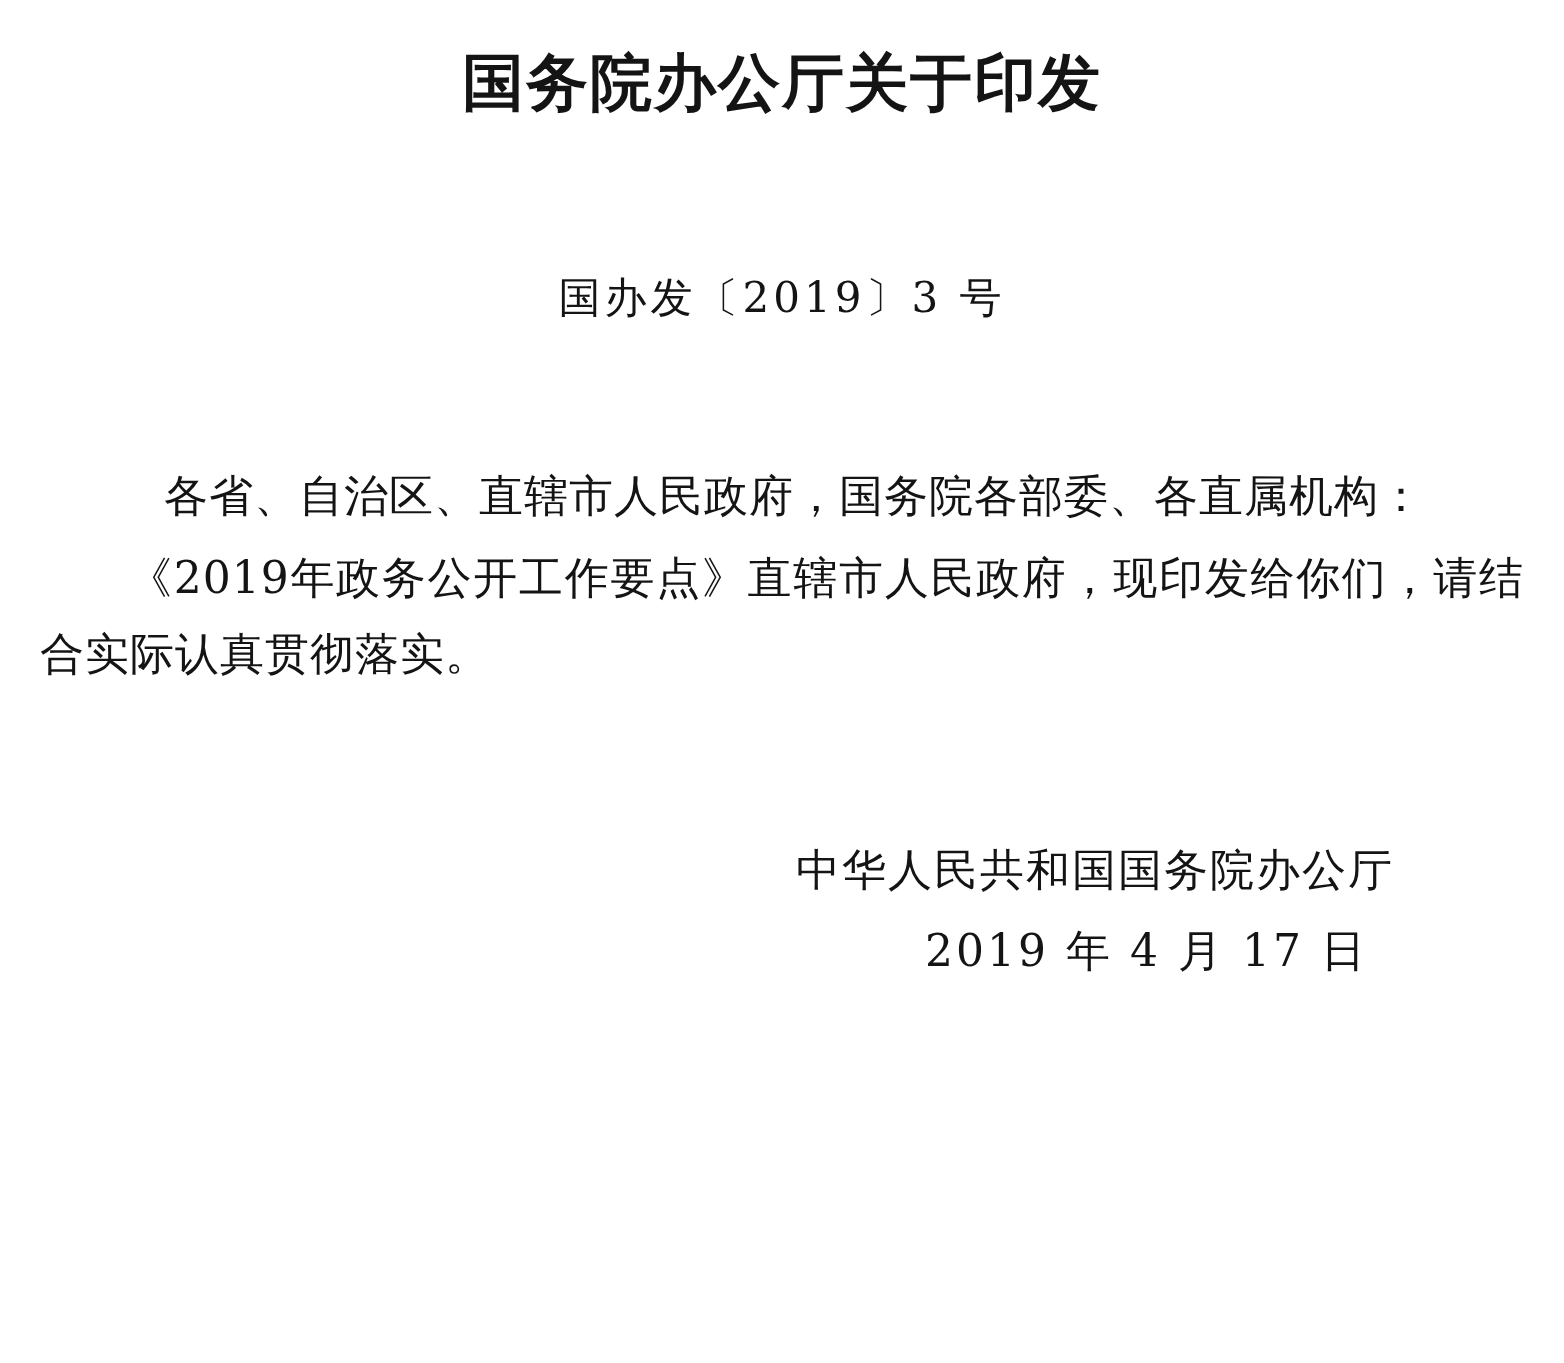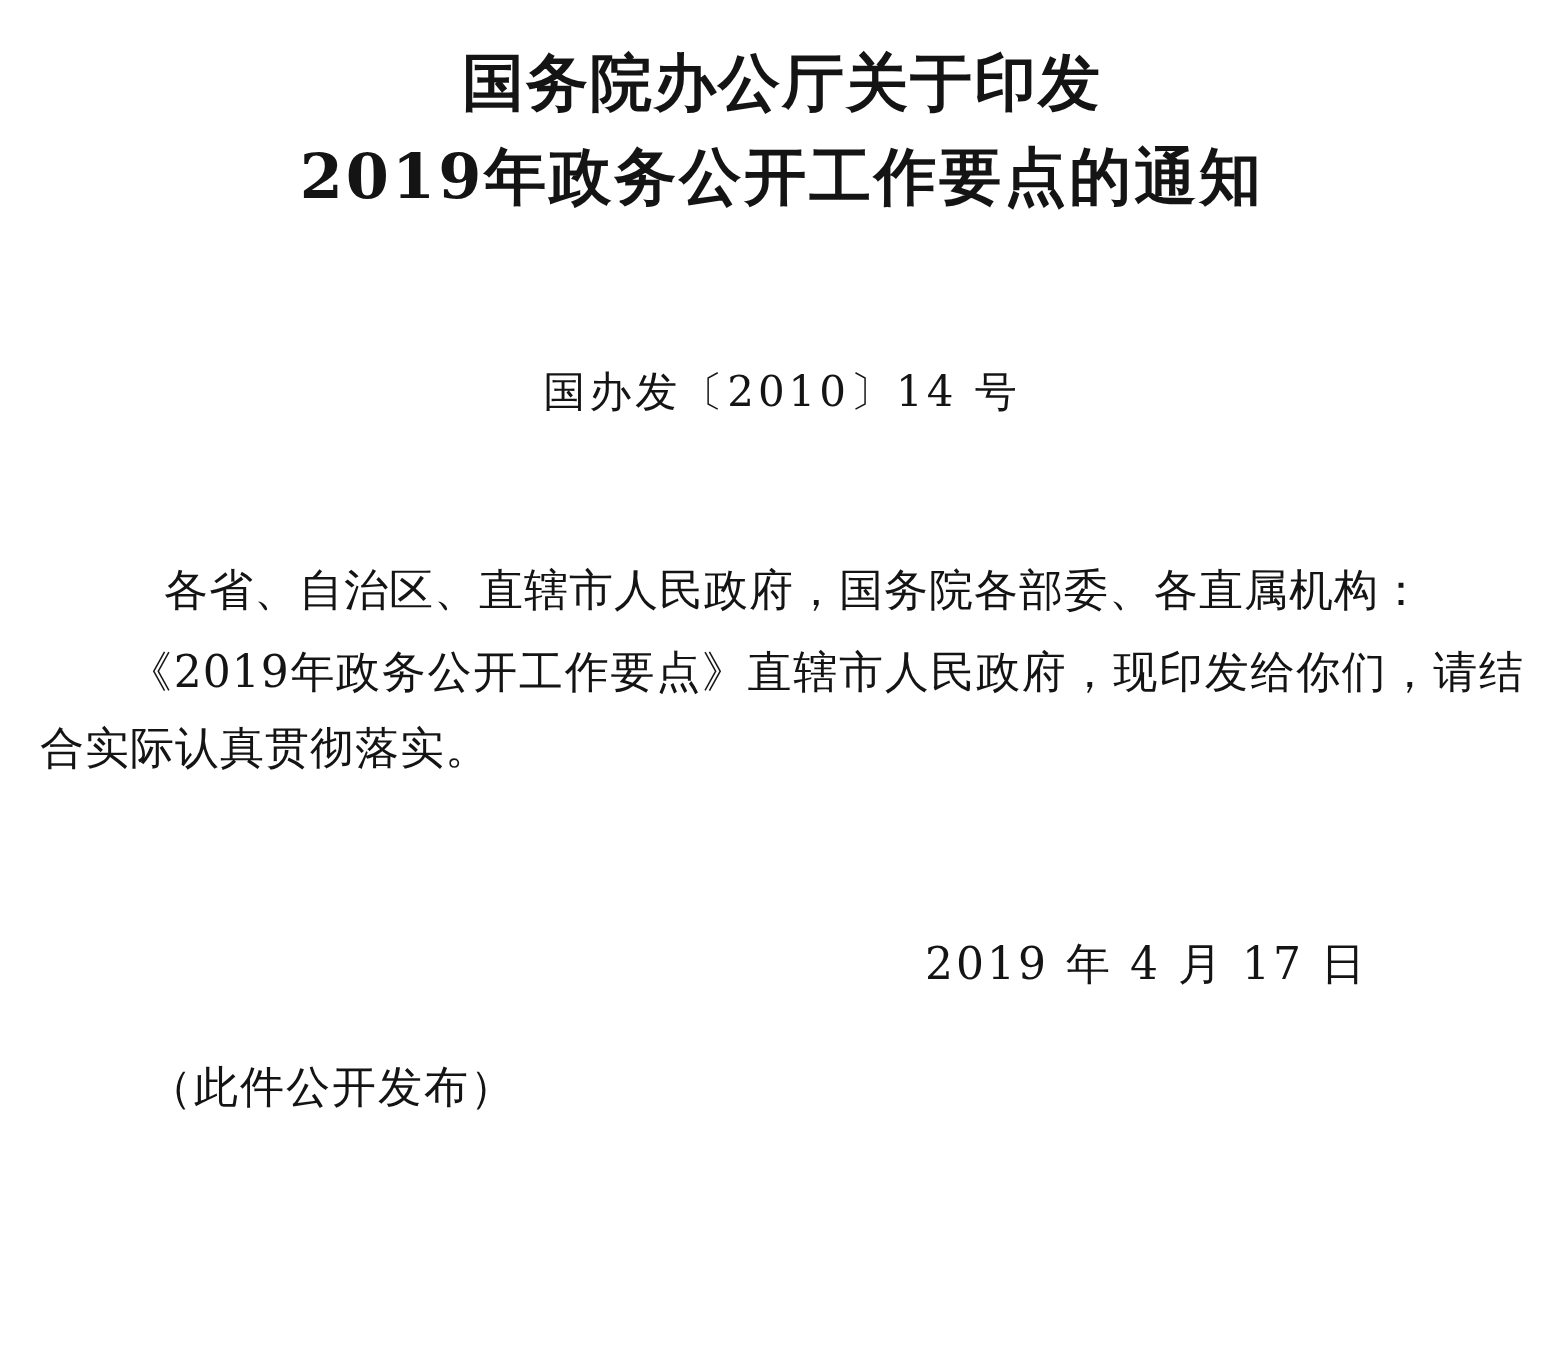--- a/index.html
+++ b/index.html
@@ -94,29 +94,28 @@
     padding-left: 108px;
   }
 </style>
 </head>
 <body>
 
 <div class="page">
 
   <h1 class="doc-title">
     <span class="line line1">国务院办公厅关于印发</span>
-    <span class="line line2">2019年政务公开工作要点的通知</span>
   </h1>
 
-  <div class="doc-number">国办发〔2010〕14 号</div>
+  <div class="doc-number">国办发〔2019〕3 号</div>
 
   <div class="body-block">
     <div class="salutation">各省、自治区、直辖市人民政府，国务院各部委、各直属机构：</div>
     <p class="para">《2019年政务公开工作要点》直辖市人民政府，现印发给你们，请结合实际认真贯彻落实。</p>
   </div>
 
   <div class="signature">
+    <span class="issuer">中华人民共和国国务院办公厅</span>
     <span class="date">2019 年 4 月 17 日</span>
   </div>
 
-  <div class="footnote">（此件公开发布）</div>
 
 </div>
 
 </body></html>

